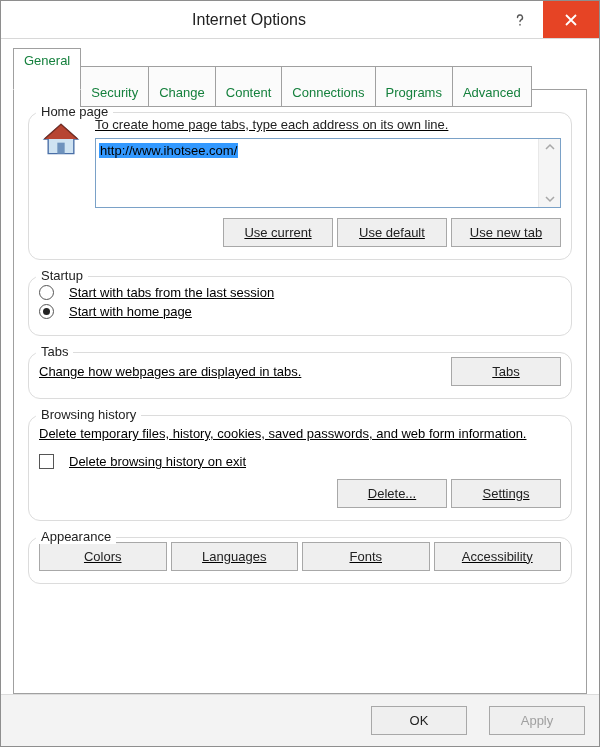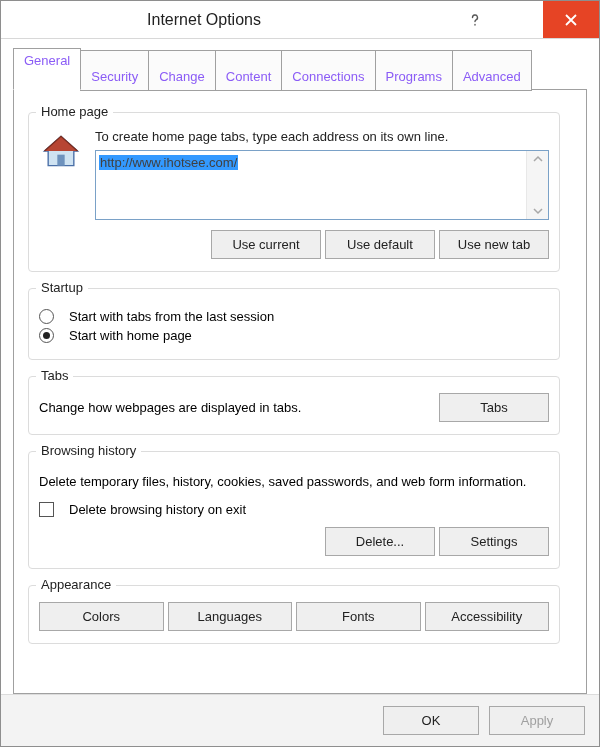--- a/index.html
+++ b/index.html
@@ -5,54 +5,53 @@
   * { box-sizing: border-box; font-family: "Segoe UI", Tahoma, sans-serif; font-size: 13px; }
   body { margin: 0; background: #f0f0f0; }
   .dialog {
     width: 600px; height: 747px; margin: 0 auto;
     background: #fff; border: 1px solid #8e8e8e;
     display: flex; flex-direction: column;
   }
   .titlebar {
     height: 38px; background: #fff; display: flex; align-items: stretch;
     border-bottom: 1px solid #d8d8d8;
-    gap: 45px;
   }
   .title-spacer { flex: 1; display: flex; align-items: center; justify-content: center; }
   .title-text { font-size: 16px; color: #222; }
   .title-btn { width: 46px; display:flex; align-items:center; justify-content:center; color:#333;}
   .title-close { background:#e64425; color:#fff; width:56px;}
   .title-close svg { stroke:#fff;}
   .body { flex:1; padding: 10px 12px 0 12px; display:flex; flex-direction:column; position: relative; overflow: hidden; }
   .tabs { display:flex; position: relative; z-index:2; }
   .tab {
     padding: 18px 10px 6px 10px; border:1px solid #a0a0a0; background:#fff;
-    margin-right:-1px; position:relative; color:#8b5cf6;
+    margin-right:-1px; position:relative; color:#15803d;
   }
   .tab.active { border-bottom:1px solid #fff; background:#fff; z-index:3; padding-top:4px; margin-top:-1px;}
-  .tab:not(.active){ background:#fbfbfb; top:1px;}
+  .tab:not(.active){ background:#fbfbfb; top:17px;}
   .tabpanel {
     border:1px solid #a0a0a0; margin-top:-1px; flex:1; padding: 14px 14px 8px 14px;
     position:relative; z-index:1; background:#fff;
   }
-  fieldset.group { border:none; padding:0; margin:0 12px 8px 0; position:relative; }
-  .group-border { border:1px solid #dcdcdc; border-radius:4px; padding: 16px 10px 12px 10px; margin-top:8px; }
+  fieldset.group { border:none; padding:0; margin:0 0 8px 0; position:relative;text-decoration:underline; }
+  .group-border { border:1px solid #dcdcdc; border-radius:12px; padding: 4px 10px 12px 10px; margin-top:8px; }
   .group-title {
     position:absolute; top:0; left:8px; background:#fff; padding: 0 5px; color:#1a3e7d; color:#222;
   }
   .homepage-row { display:flex; gap:12px; }
   .house { width:44px; height:44px; flex-shrink:0; }
   .hp-right { flex:1; }
   .hp-desc { margin-bottom:6px; color:#222;}
   .urlbox {
     width:100%; height:70px; border:1px solid #7aa1c7; position:relative;
     display:flex;
   }
   .urlbox-inner { flex:1; padding:4px 3px;}
-  .url-sel { background:#3399ff; color:#404040; display:inline-block; padding:0 1px;}
+  .url-sel { background:#3399ff; color:#000000; display:inline-block; padding:0 1px;}
   .url-scroll { width:22px; border-left:1px solid #e8e8e8; background:#f5f5f5; display:flex; flex-direction:column; justify-content:space-between; align-items:center; padding:3px 0;}
   .chev { width:10px; height:10px; }
   .btn {
     min-width:110px; height:29px; border:1px solid #a8a8a8; background:#efefef;
     color:#222; display:inline-flex; align-items:center; justify-content:center;
     padding: 0 10px;
   }
   .btn:disabled, .btn.disabled { color:#a0a0a0; }
   .btnrow { display:flex; gap:4px; justify-content:flex-end; margin-top:10px;}
   .radio-row, .check-row { display:flex; align-items:center; gap:15px; margin:4px 0; }
@@ -62,21 +61,21 @@
   }
   .radio.checked::after{ content:""; width:7px; height:7px; background:#222; border-radius:50%;}
   .checkbox { width:15px; height:15px; border:1px solid #555; background:#fff;}
   .tabs-row { display:flex; align-items:center;gap:28px; }
   .tabs-row .txt { flex:1;}
   .history-desc { margin:4px 0 10px 0; line-height:1.5;}
   .appearance-row { display:flex; gap:4px; justify-content:space-between;}
   .appearance-row .btn { flex:1; min-width:0;}
   .footer {
     height:52px; border-top:1px solid #dcdcdc; background:#f3f3f3;
-    display:flex; align-items:center; justify-content:flex-end; gap:10px; padding: 0 14px;
+    display:flex; align-items:center; justify-content:flex-end; gap:22px; padding: 0 14px;
   }
   .footer .btn { min-width:96px;}
   .watermark {
     position:absolute; inset:0; display:flex; align-items:center; justify-content:center;
     pointer-events:none; z-index:0;
   }
   .watermark span { font-size:120px; color:rgba(0,0,0,0.04); font-weight:300; transform:translateY(20px); letter-spacing:-2px;}
 </style>
 </head>
 <body>

